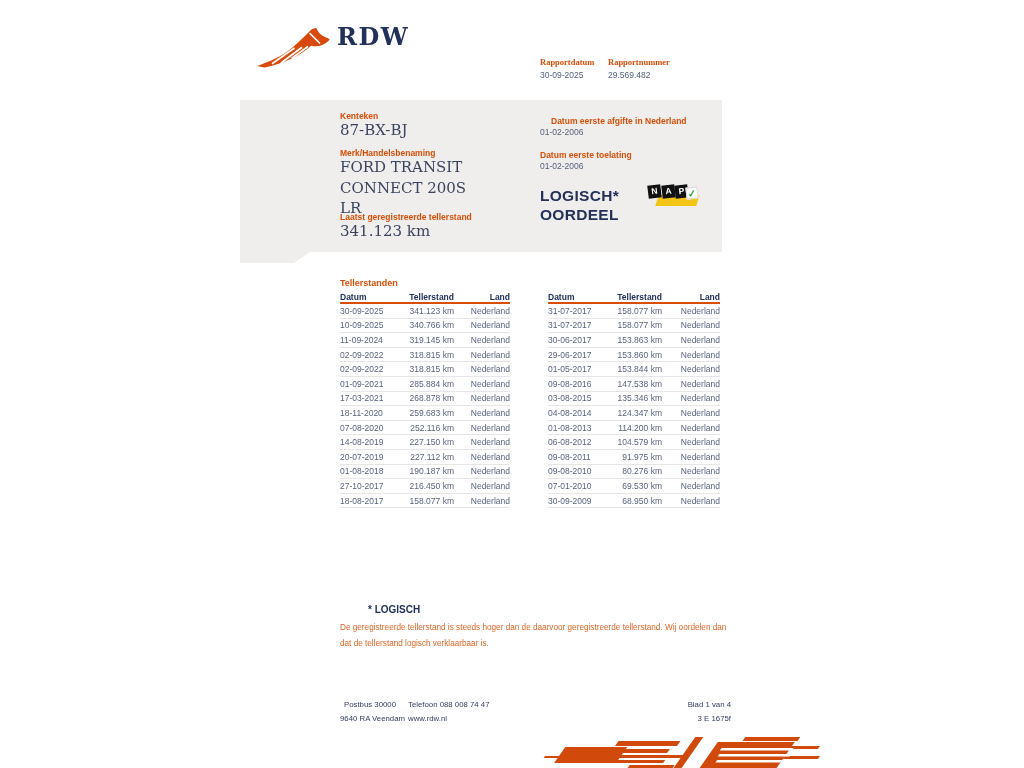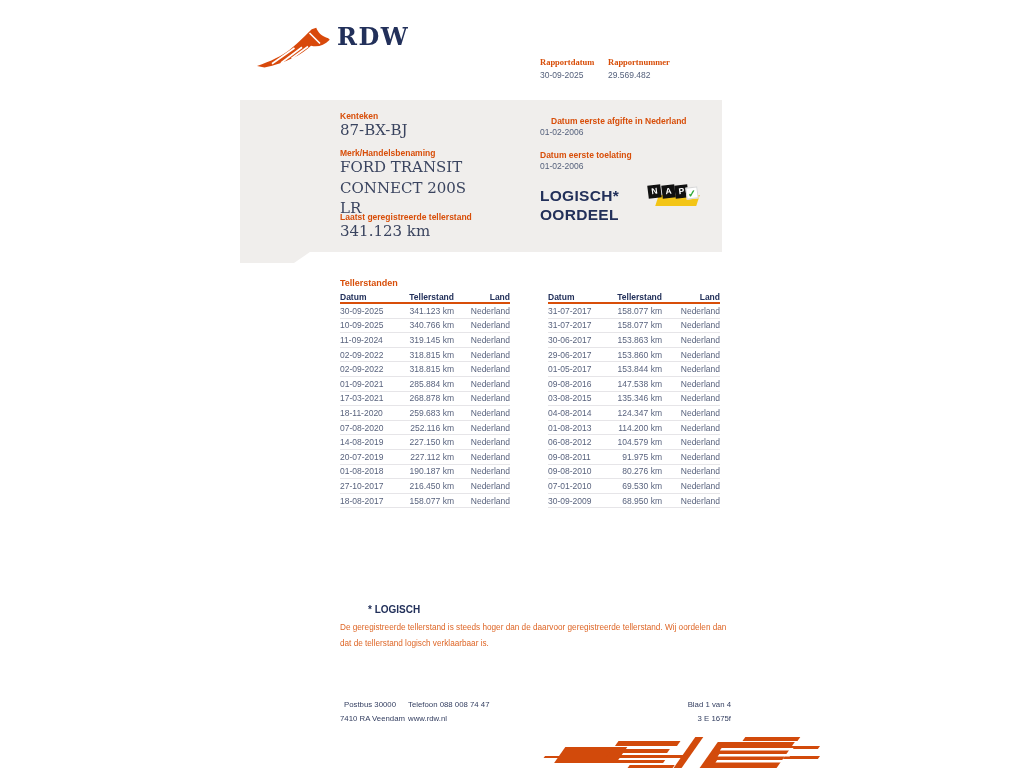--- a/index.html
+++ b/index.html
@@ -312,21 +312,21 @@
           <span class="c-r">68.950 km</span>
           <span class="c-r">Nederland</span>
         </div>
       </div>
   </div>
 
   <div class="fn-title">* LOGISCH</div>
   <div class="fn-body">De geregistreerde tellerstand is steeds hoger dan de daarvoor geregistreerde tellerstand. Wij oordelen dan dat de tellerstand logisch verklaarbaar is.</div>
 
   <div class="ft" style="left:324px; top:700px;padding-left:20px;">Postbus 30000</div>
-  <div class="ft" style="left:340px; top:714px;">7410 RA Veendam</div>
+  <div class="ft" style="left:340px; top:714px;">9640 RA Veendam</div>
   <div class="ft" style="left:408px; top:700px;">Telefoon 088 008 74 47</div>
   <div class="ft" style="left:408px; top:714px;">www.rdw.nl</div>
   <div class="ft ft-r" style="left:600px; top:700px;">Blad 1 van 4</div>
   <div class="ft ft-r" style="left:600px; top:714px;">3 E 1675f</div>
 
   <div class="deco">
     <svg width="292" height="34" viewBox="0 0 292 34">
       <g fill="#D24A0B" transform="skewX(-35)">
         <rect x="24" y="20" width="55" height="2"></rect>
         <rect x="38" y="11" width="62" height="16"></rect>

